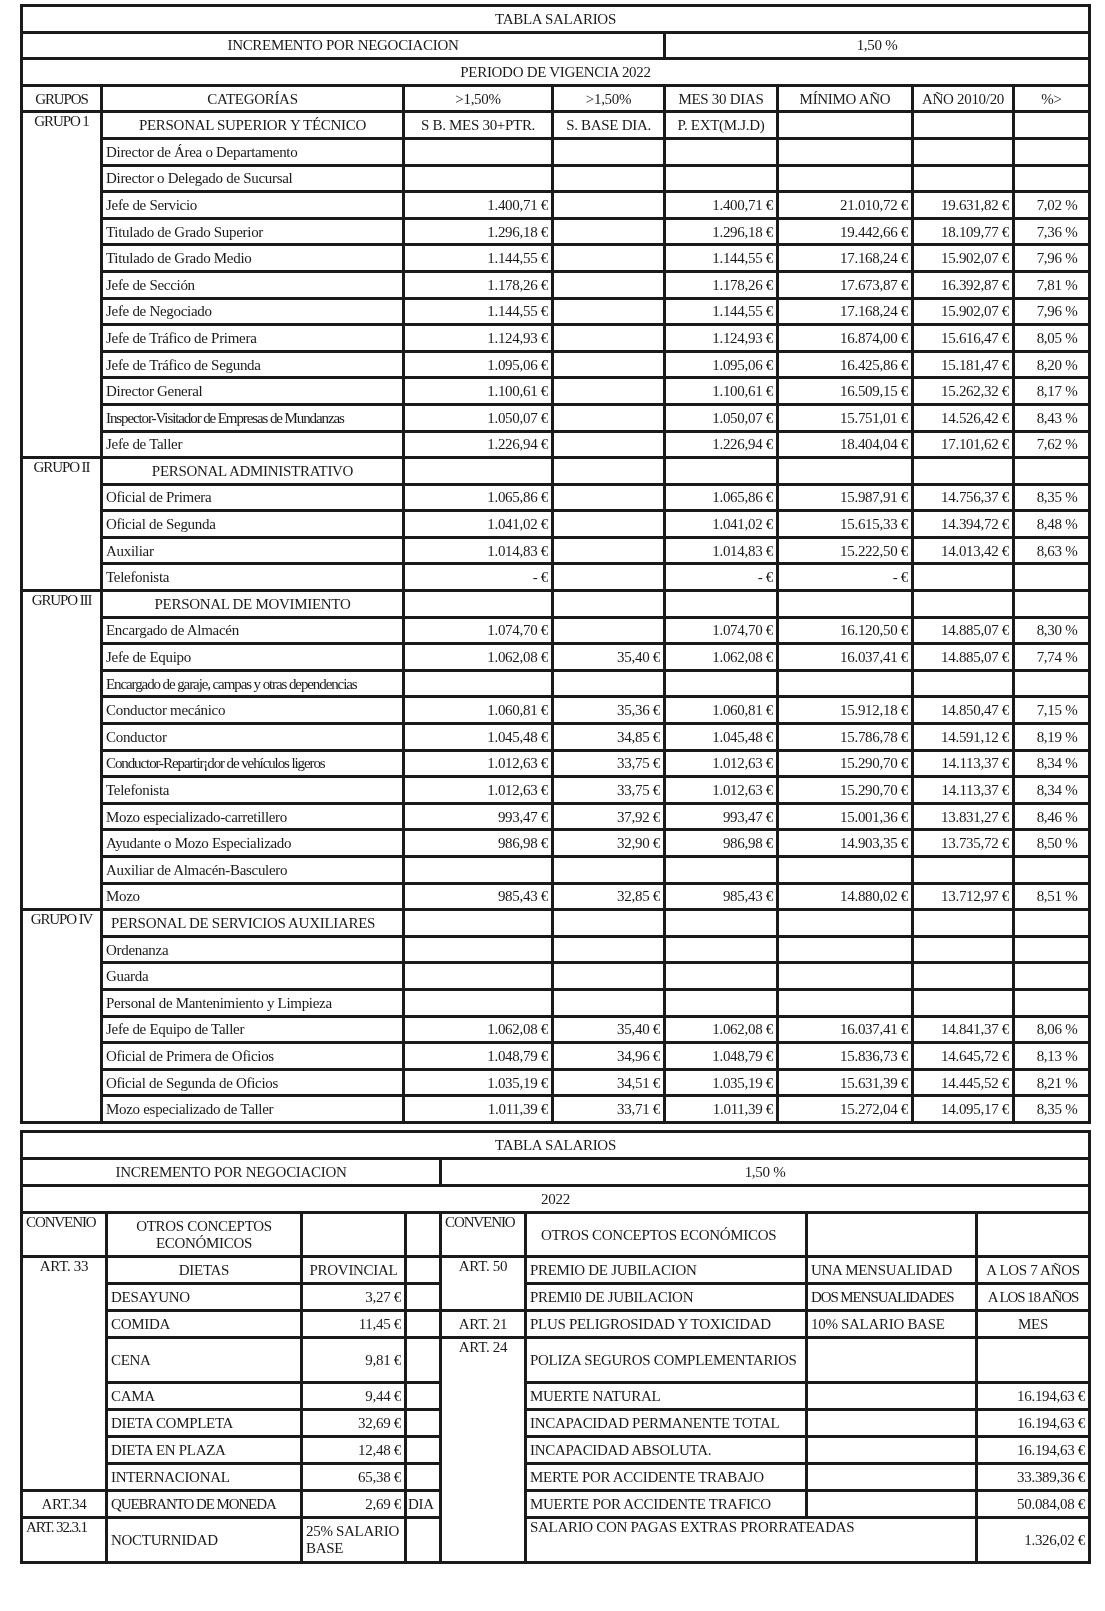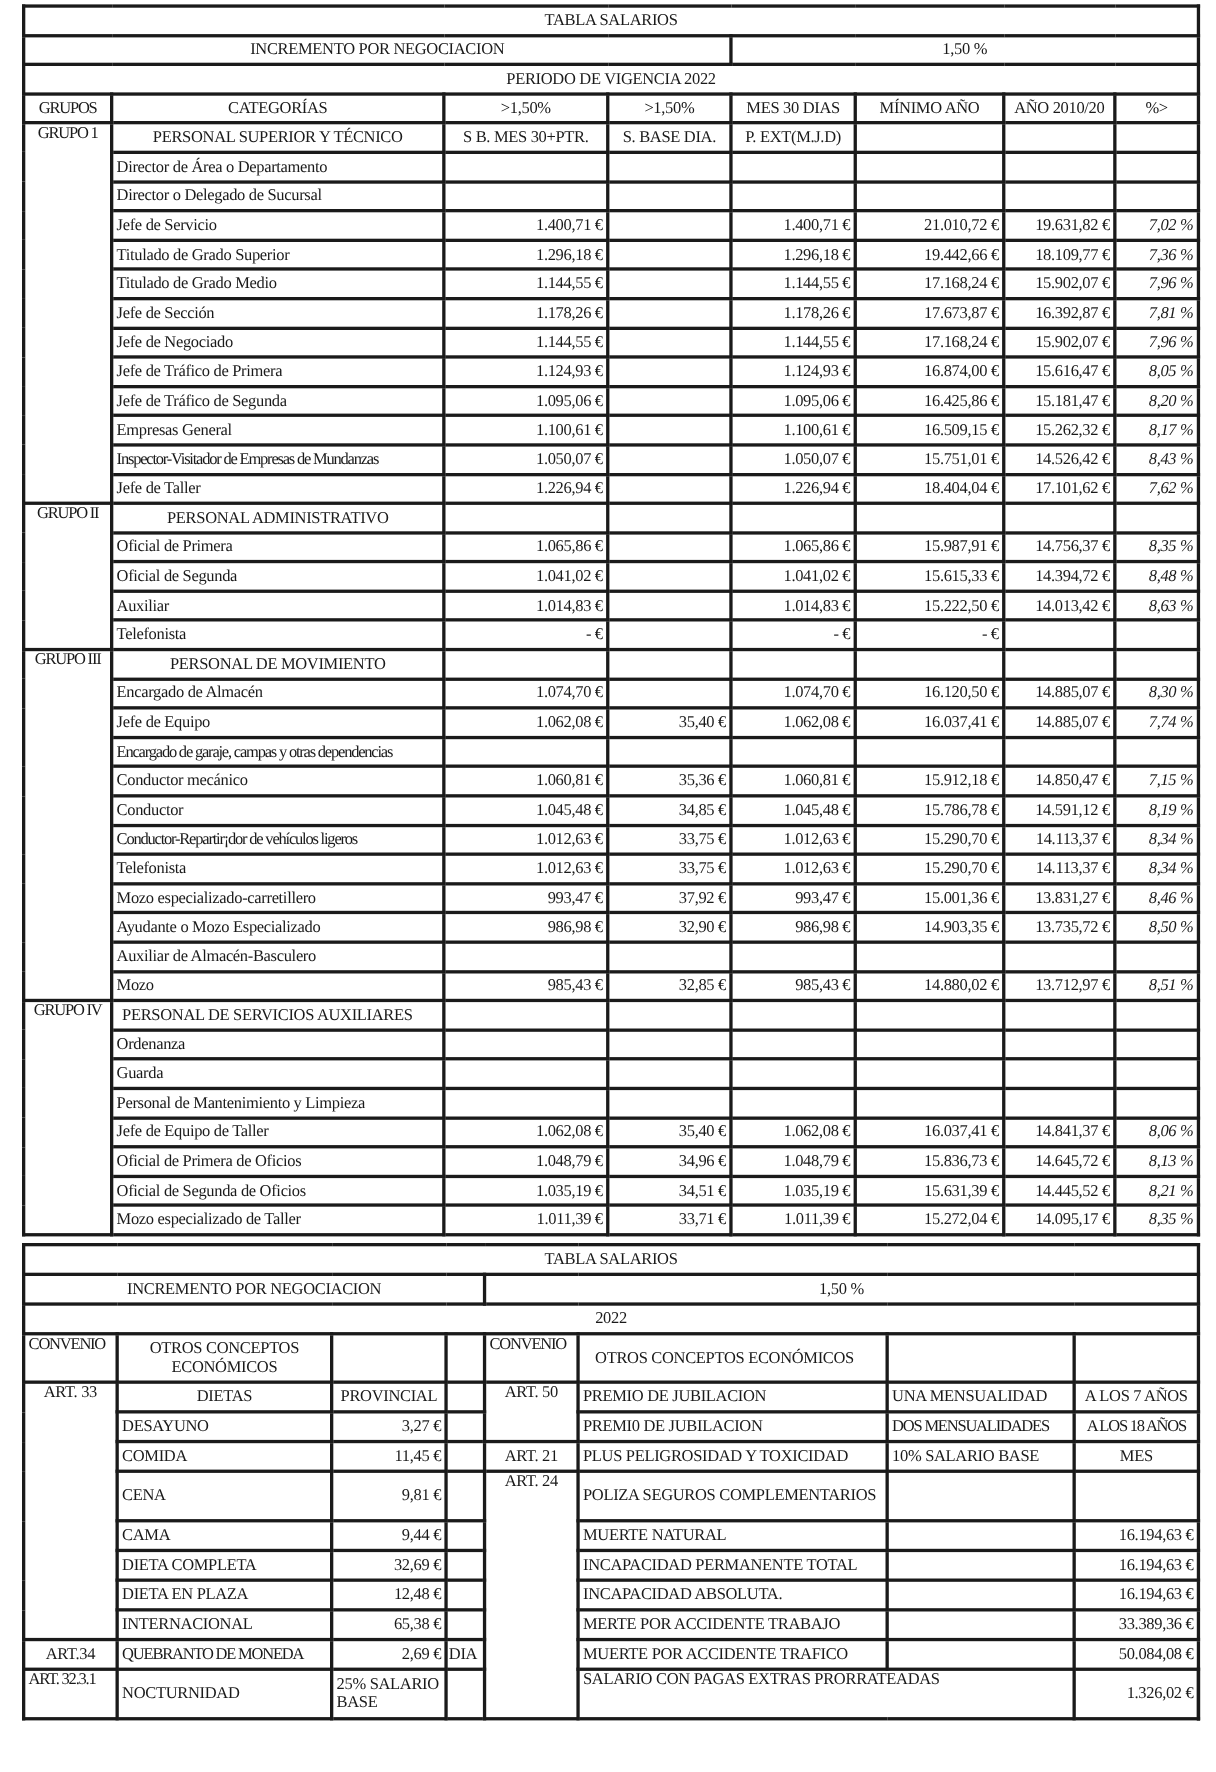--- a/index.html
+++ b/index.html
@@ -9,21 +9,21 @@
   #t1 { top:4px; width:1068px; }
   #t1 tr { height:26.6px; }
   #t2 { top:1130px; width:1068px; }
   #t2 tr { height:27px; }
   .c { text-align:center; }
   .r { text-align:right; }
   .l { text-align:left; }
   .top { vertical-align:top; }
   .wrap { white-space:normal; line-height:17px; }
   .tight { letter-spacing:-1.1px; }
-  .pct { text-align:right; padding-left:14px;font-style:italic; }
+  .pct { text-align:center; padding-left:14px; }
 </style>
 </head>
 <body>
 
 <table id="t1">
   <colgroup>
     <col style="width:80px">
       <col style="width:302px">
       <col style="width:149px">
       <col style="width:112px">
@@ -138,21 +138,21 @@
       <tr>
         <td class="l">Jefe de Tráfico de Segunda</td>
         <td class="r">1.095,06 €</td>
         <td class="r"></td>
         <td class="r">1.095,06 €</td>
         <td class="r">16.425,86 €</td>
         <td class="r">15.181,47 €</td>
         <td class="pct">8,20 %</td>
       </tr>
       <tr>
-        <td class="l">Empresas General</td>
+        <td class="l">Director General</td>
         <td class="r">1.100,61 €</td>
         <td class="r"></td>
         <td class="r">1.100,61 €</td>
         <td class="r">16.509,15 €</td>
         <td class="r">15.262,32 €</td>
         <td class="pct">8,17 %</td>
       </tr>
       <tr>
         <td class="l tight">Inspector-Visitador de Empresas de Mundanzas</td>
         <td class="r">1.050,07 €</td>

